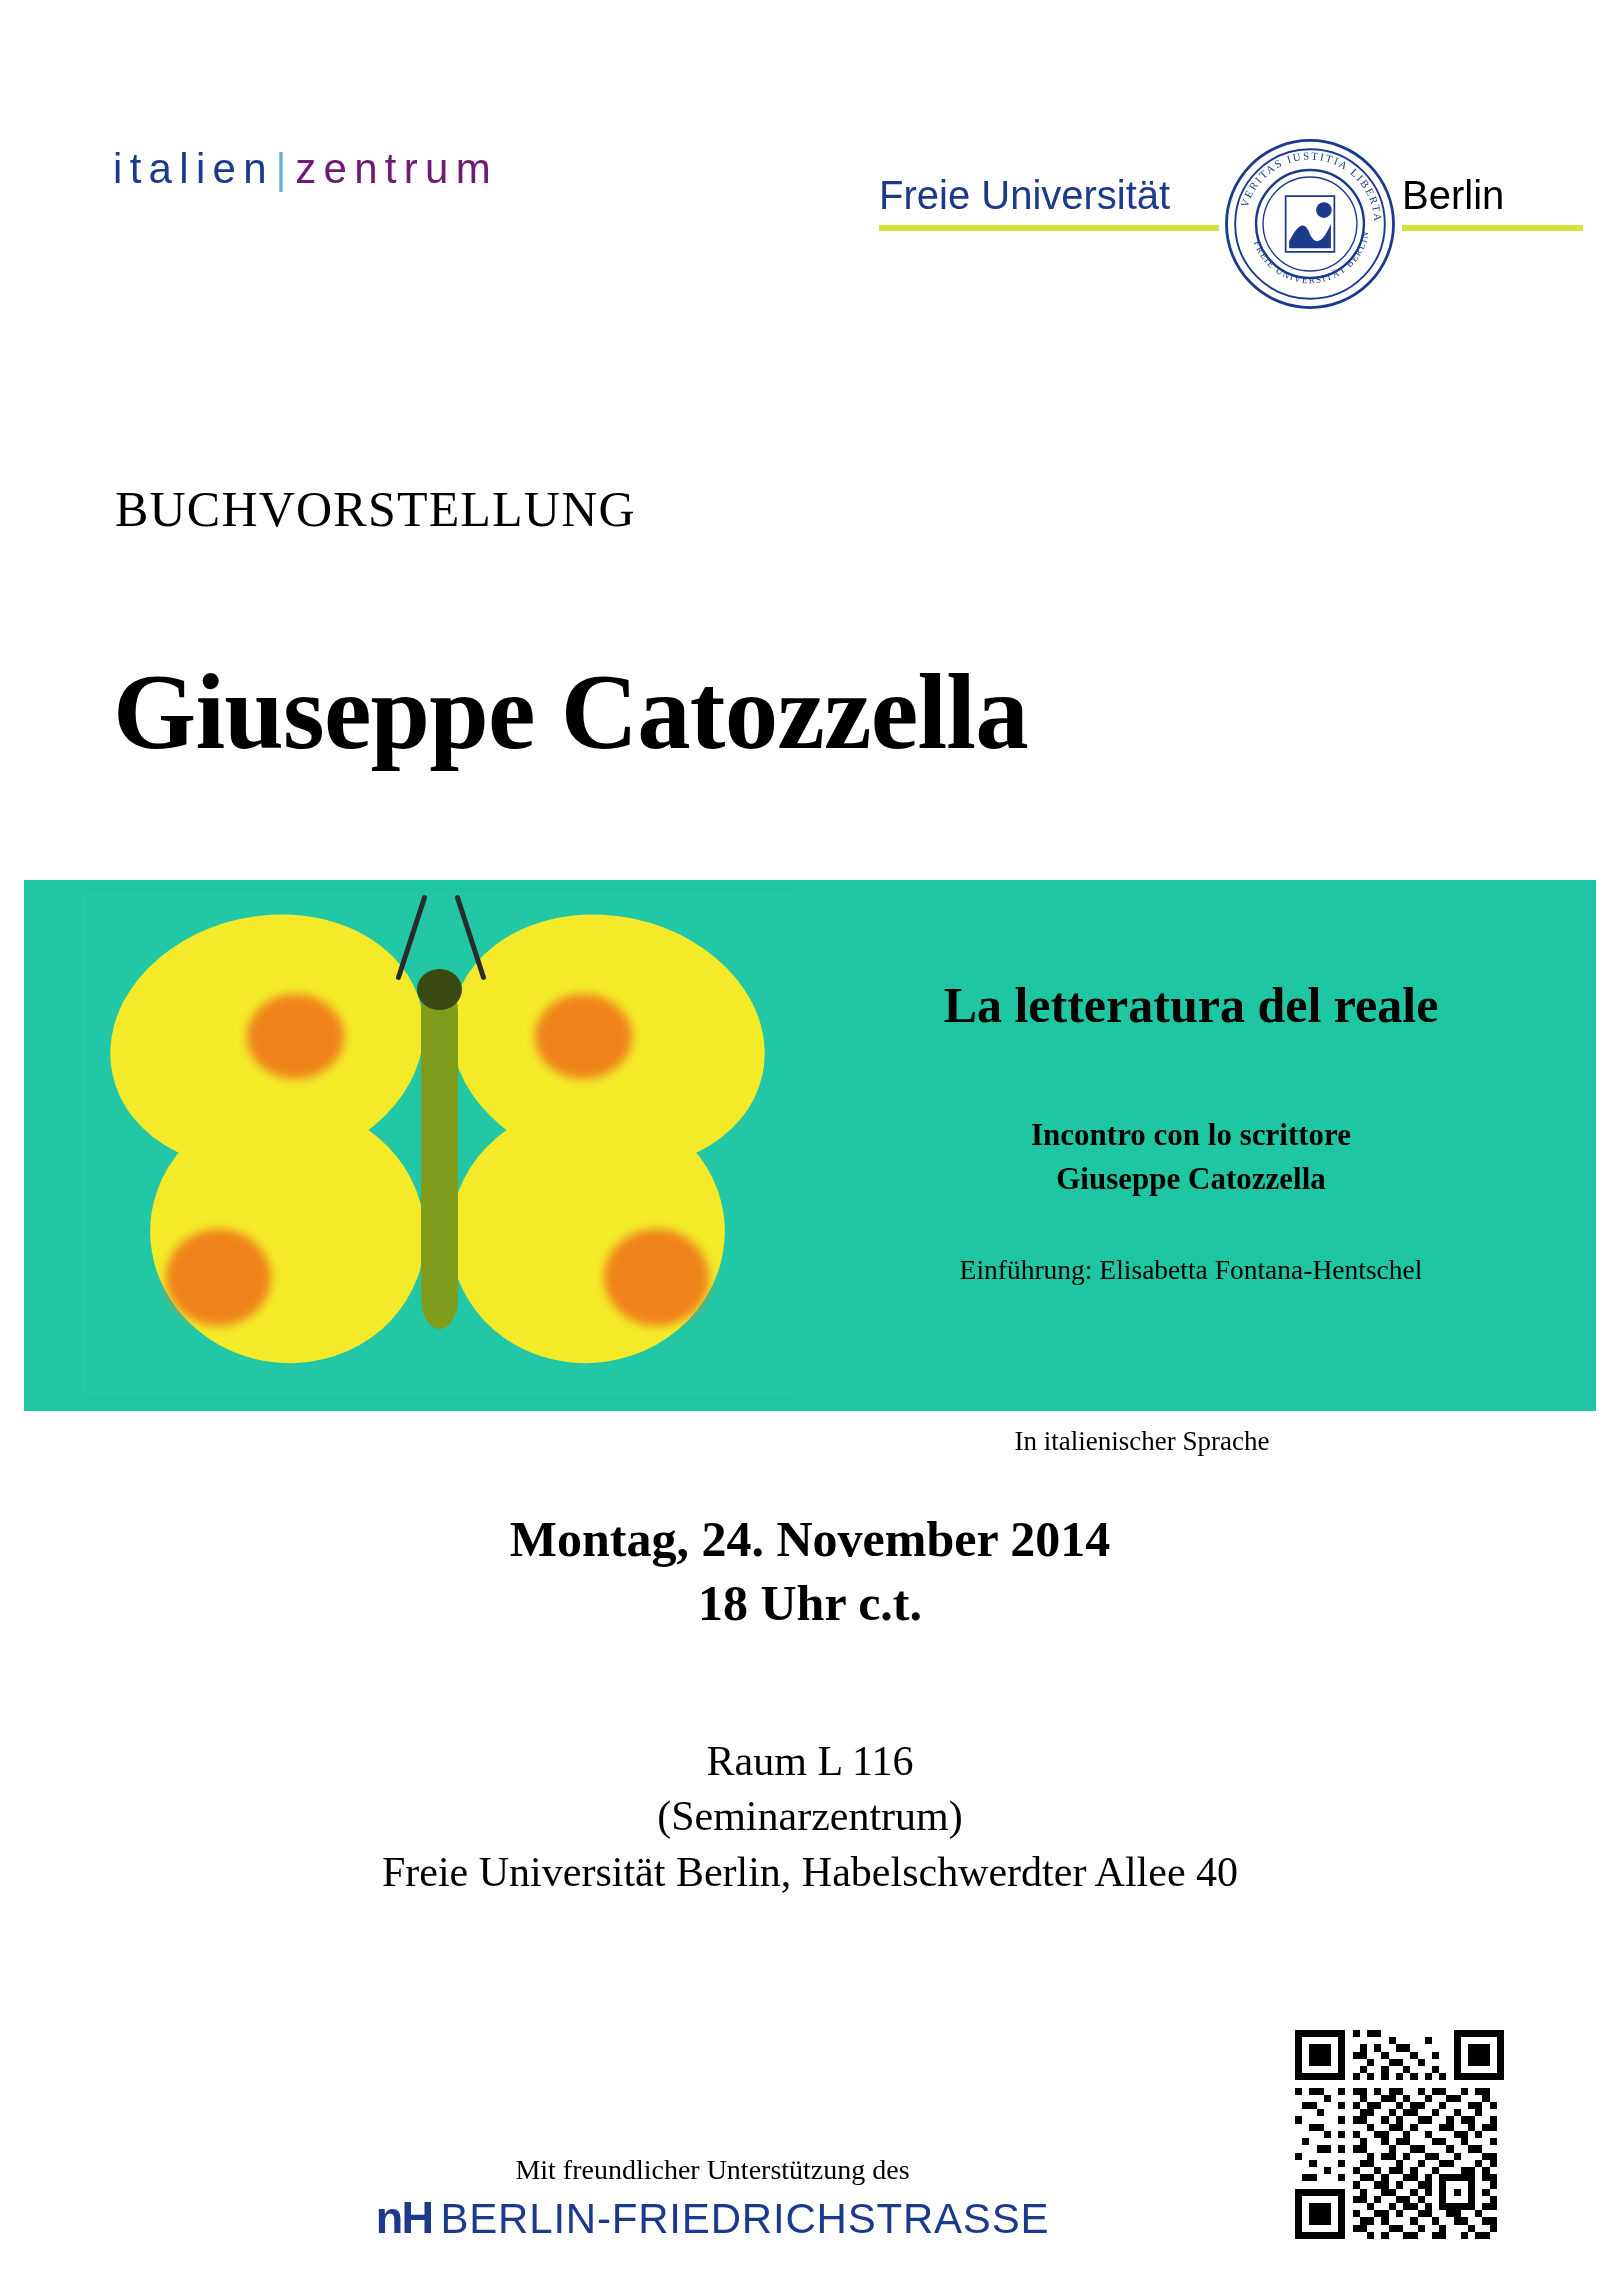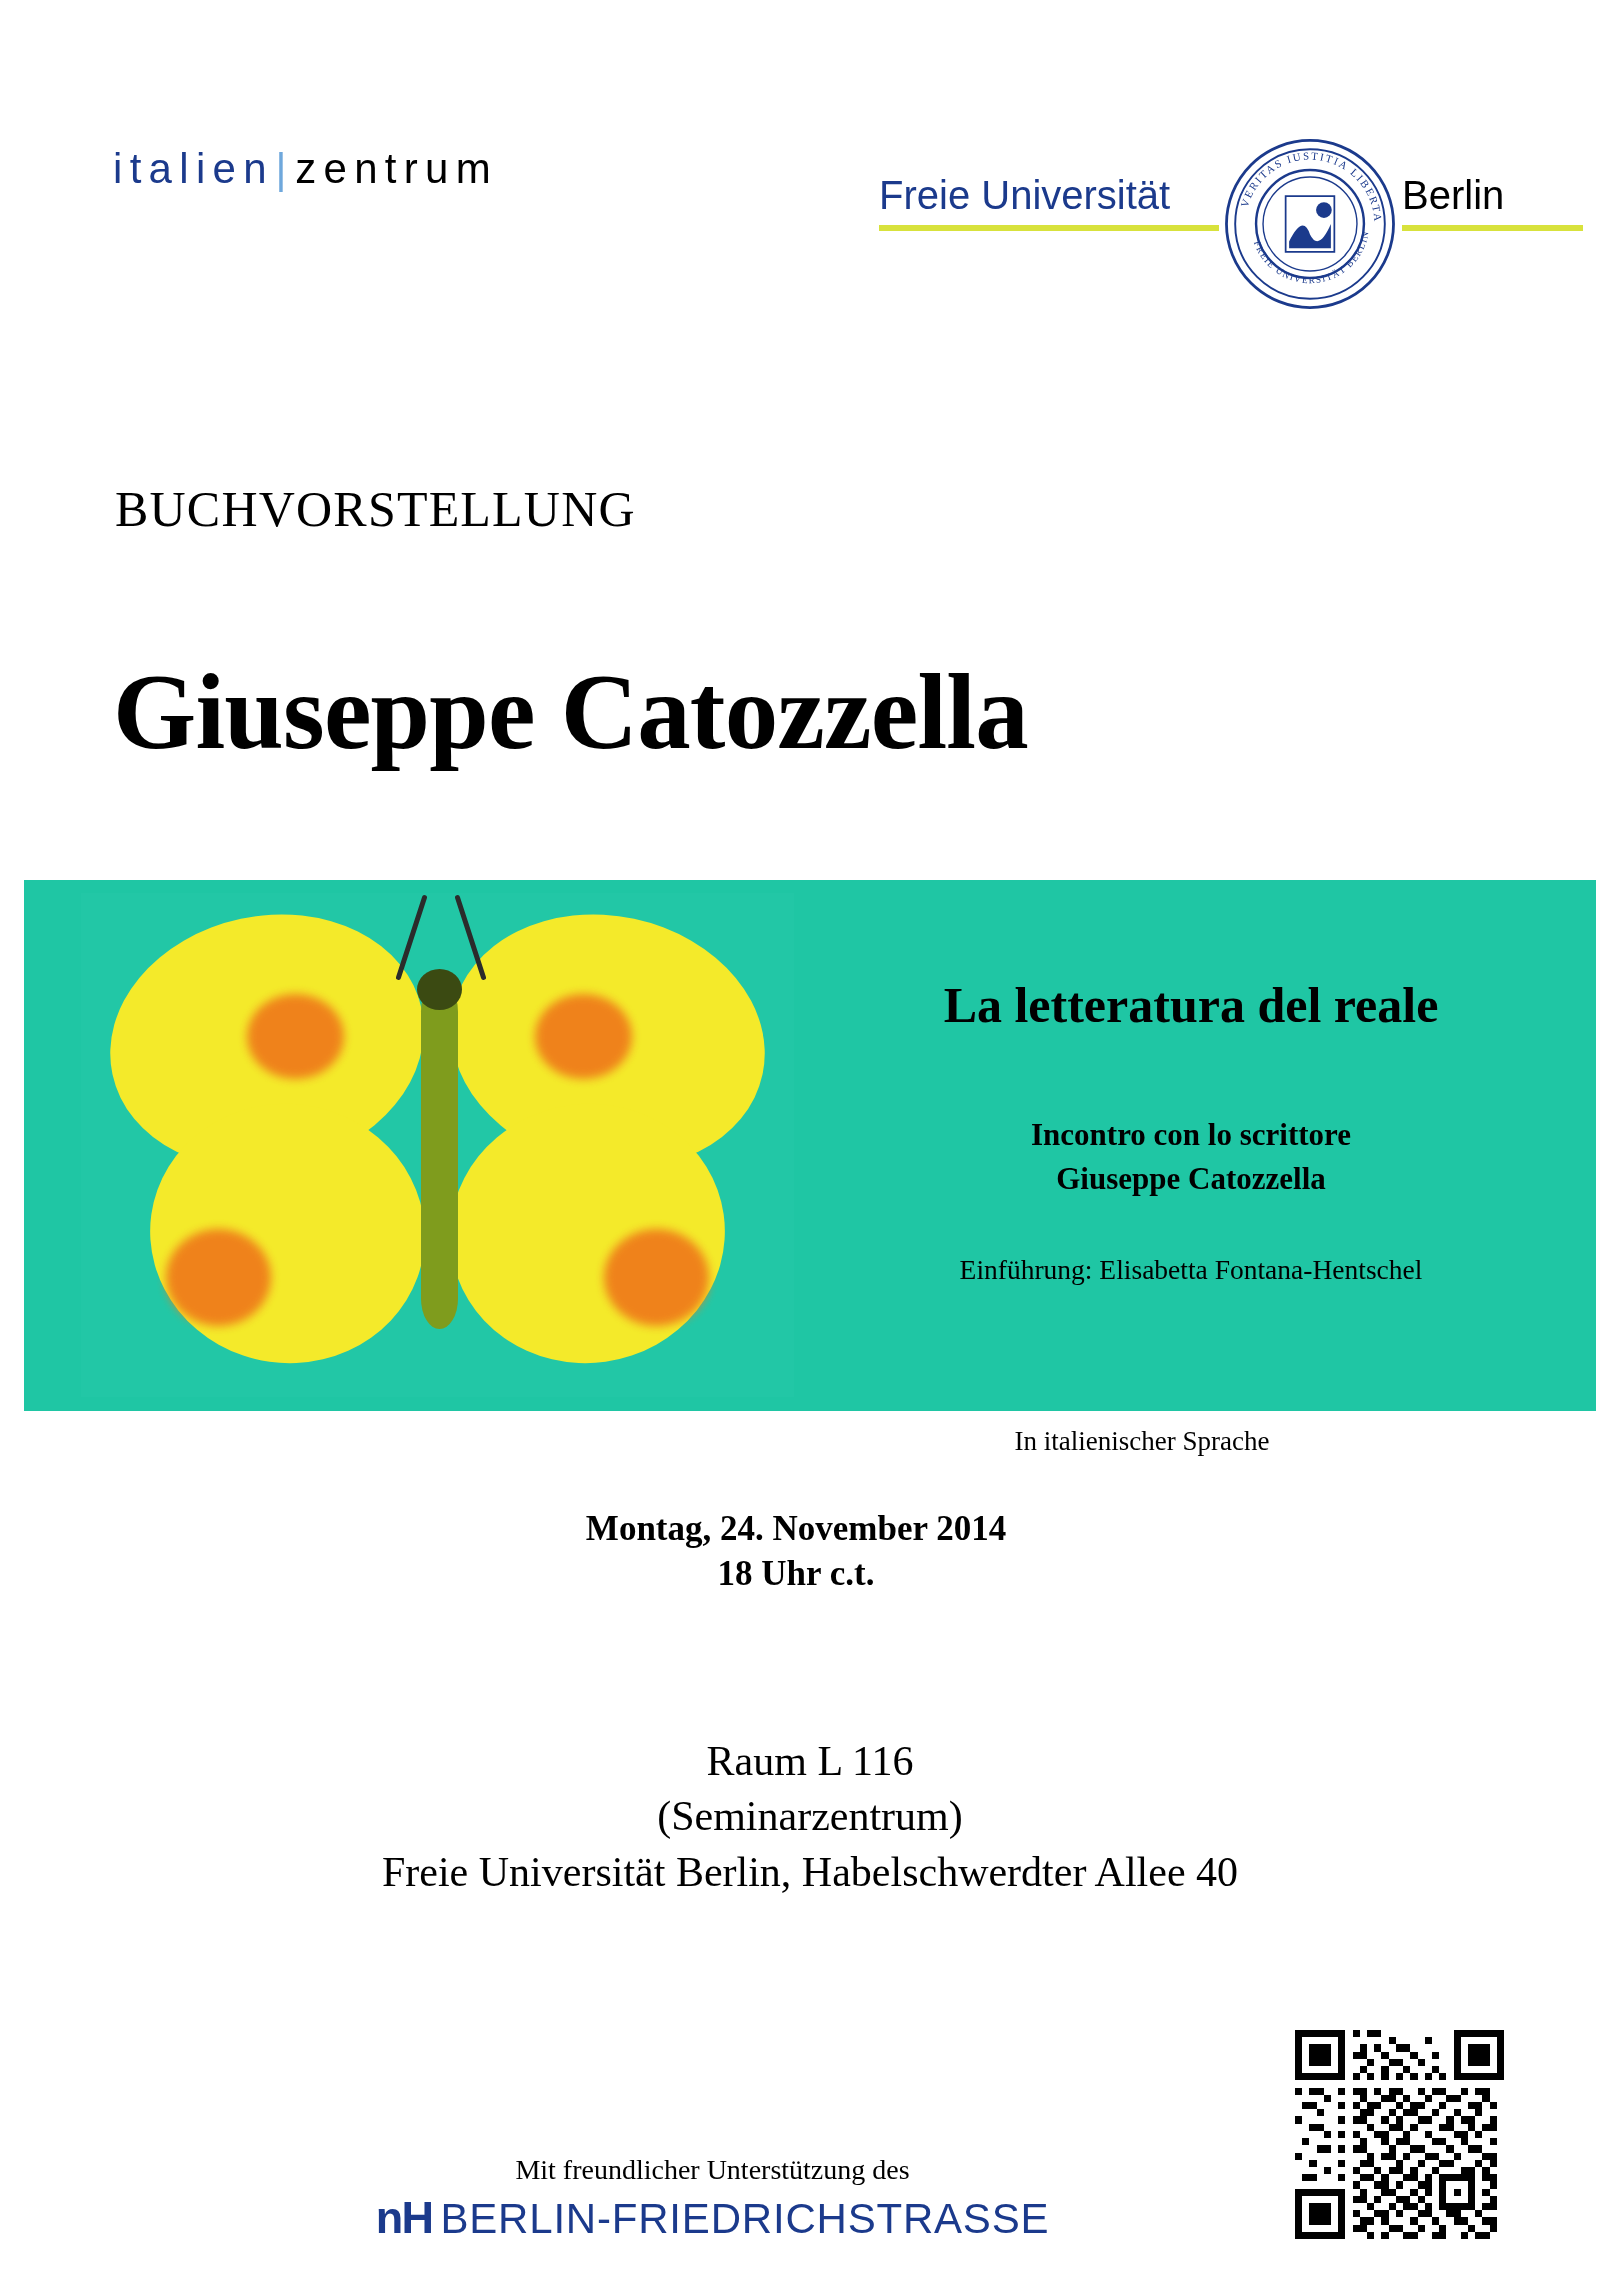--- a/index.html
+++ b/index.html
@@ -33,21 +33,21 @@
     font-size: 42px;
     letter-spacing: 7.3px;
     white-space: nowrap;
   }
   .logo-italien { color: #1b3a8c; }
   .logo-bar {
     color: #6fa8dc;
     font-weight: 400;
     padding: 0 1.6px;
   }
-  .logo-zentrum { color: #000000; }
+  .logo-zentrum { color: #701a75; }
 
   .fu-logo {
     position: absolute;
     left: 879px;
     top: 0px;
     width: 648px;
     height: 162px;
   }
   .fu-text-left {
     position: absolute;
@@ -212,25 +212,25 @@
   .lang-note {
     position: absolute;
     left: 810px;
     top: 1426px;
     width: 664px;
     text-align: center;
     font-size: 27px;
   }
   .date-line {
     position: absolute;
-    left: 99px;
+    left: 113px;
     top: 1507px;
     width: 1394px;
     text-align: center;
-    font-size: 35px;
+    font-size: 50px;
     font-weight: bold;
     line-height: 1.28;
   }
   .venue {
     position: absolute;
     left: 113px;
     top: 1734px;
     width: 1394px;
     text-align: center;
     font-size: 42px;

